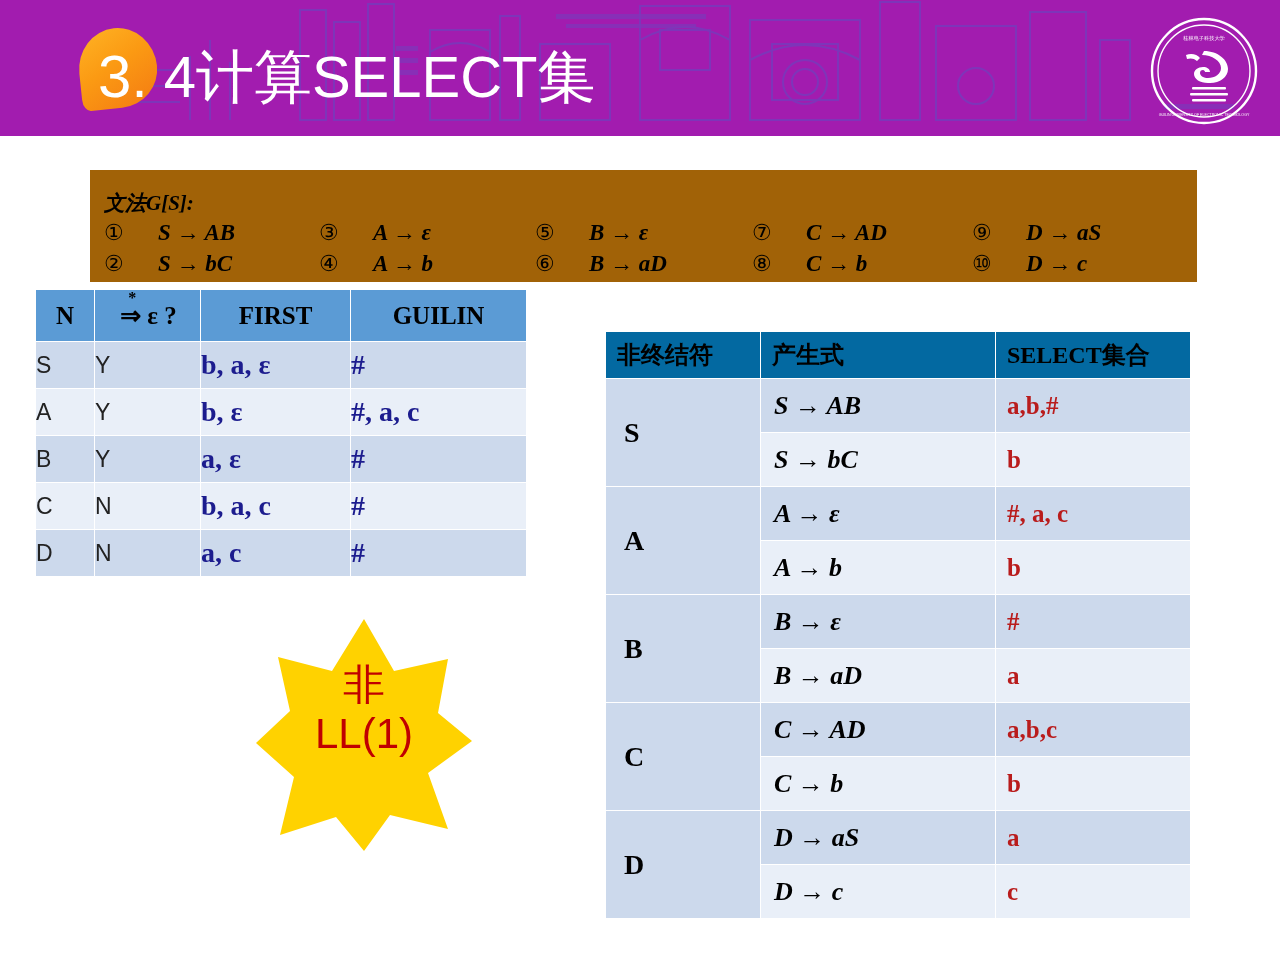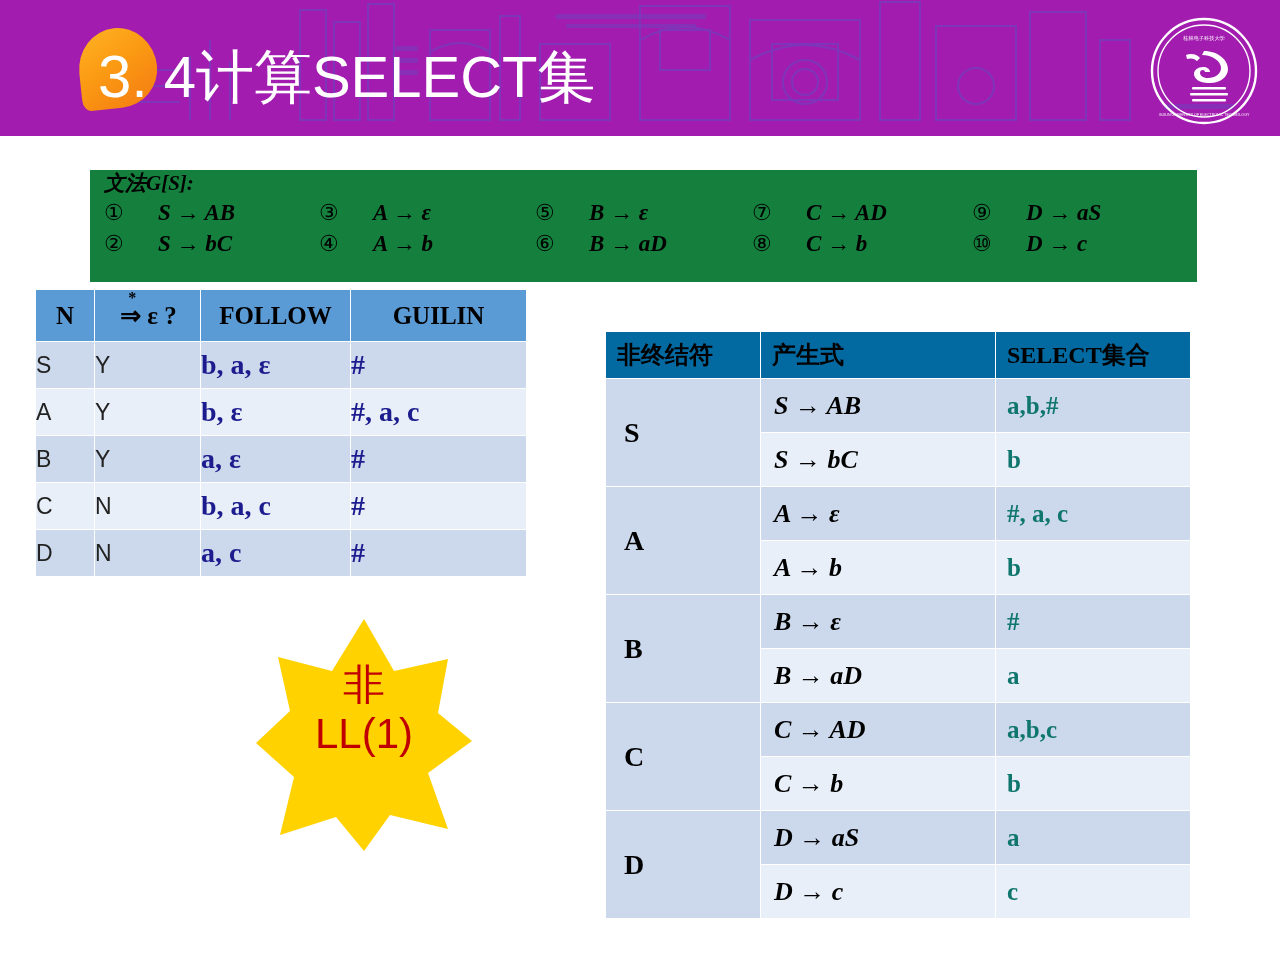--- a/index.html
+++ b/index.html
@@ -58,23 +58,23 @@
     position: absolute;
     left: 1148px; top: 15px;
     width: 112px; height: 112px;
   }
 
   
   .grammar-box {
     position: absolute;
     left: 90px; top: 170px;
     width: 1107px; height: 112px;
-    background: #15803d;
+    background: #a16207;
     box-sizing: border-box;
-    padding: 0 0 0 14px;
+    padding: 20px 0 0 14px;
     font-family: "Liberation Serif", serif;
   }
   .grammar-title {
     font-size: 21px;
     font-weight: bold;
     font-style: italic;
     color: #000;
     line-height: 26px;
     margin-bottom: 1px;
   }
@@ -212,21 +212,21 @@
     color: #000;
     padding-left: 13px;
     height: 53px;
     vertical-align: middle;
     white-space: nowrap;
   }
   .rtable td.sel-cell {
     font-family: "Liberation Serif", serif;
     font-size: 25px;
     font-weight: bold;
-    color: #0f766e;
+    color: #b91c1c;
     padding-left: 11px;
     height: 53px;
     vertical-align: middle;
     white-space: nowrap;
   }
   .rtable tr.shade-a td.prod-cell,
   .rtable tr.shade-a td.sel-cell { background: #ccd9ec; }
   .rtable tr.shade-b td.prod-cell,
   .rtable tr.shade-b td.sel-cell { background: #e9eff8; }
   .sel-blue { color: #1c1c8e; }
@@ -371,21 +371,21 @@
   </colgroup>
   <thead>
     <tr>
       <th>N</th>
       <th>
         <span class="eps-head">
           <span class="eps-star">*</span>
           <span>⇒ ε ?</span>
         </span>
       </th>
-      <th>FOLLOW</th>
+      <th>FIRST</th>
       <th>GUILIN</th>
     </tr>
   </thead>
   <tbody>
     <tr>
       <td class="cell-n">S</td>
       <td class="cell-yn">Y</td>
       <td class="cell-set">b, a, ε</td>
       <td class="cell-set">#</td>
     </tr>

